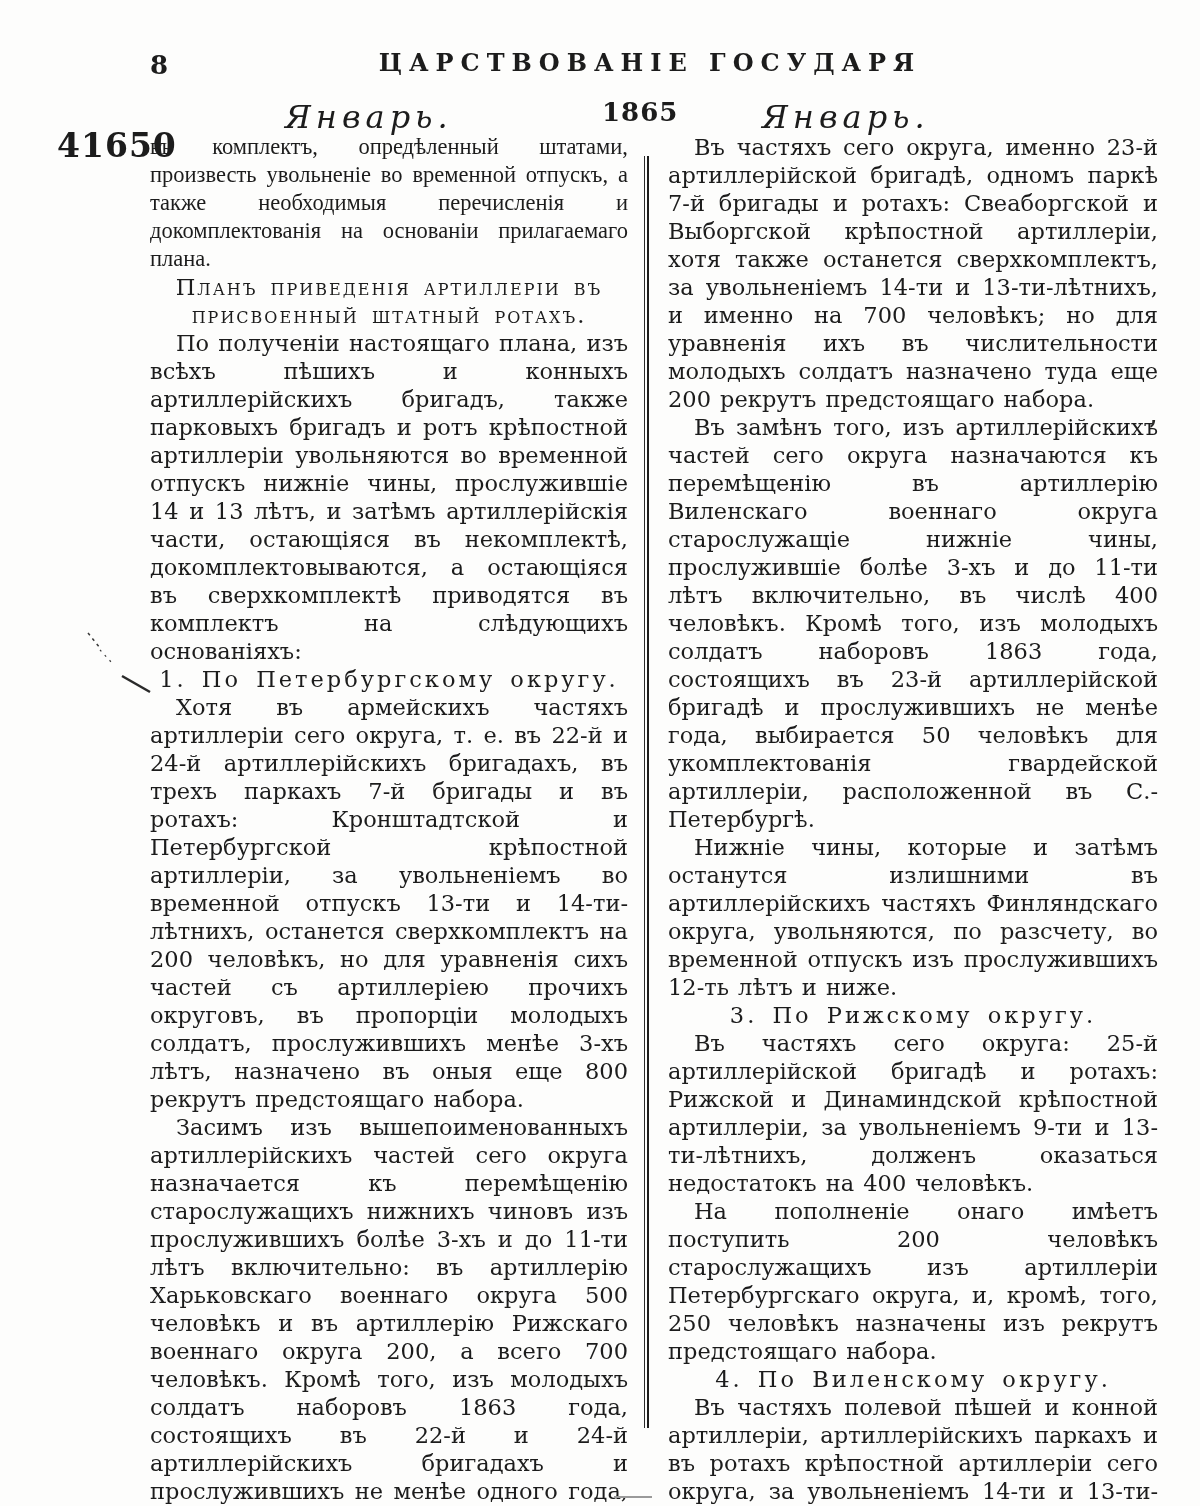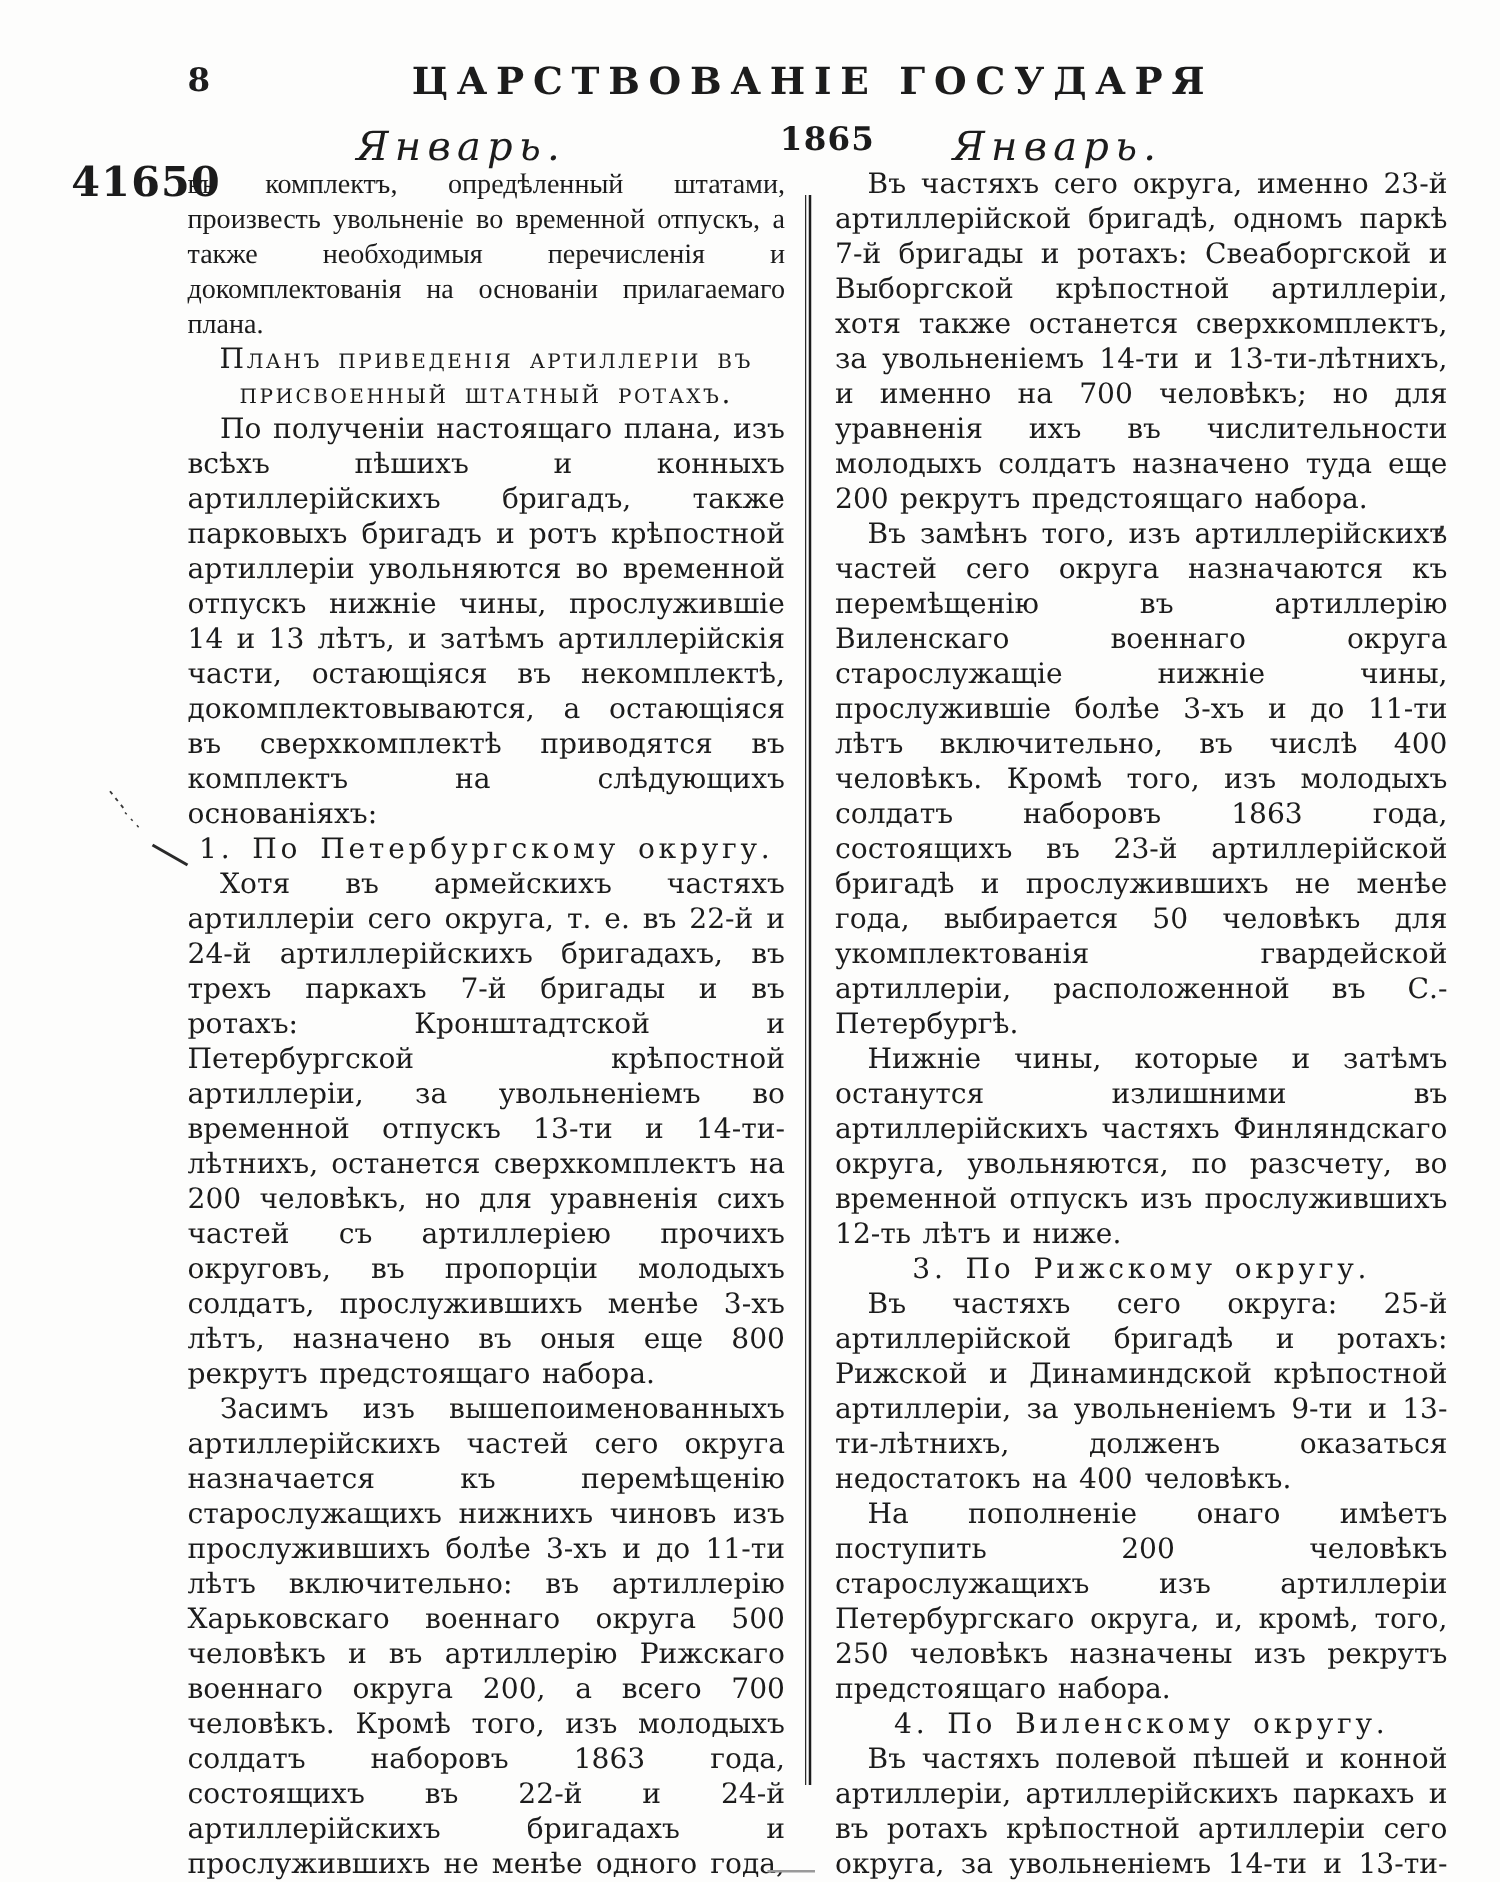--- a/index.html
+++ b/index.html
@@ -12,32 +12,32 @@
     font-family: "DejaVu Serif", serif;
     overflow: hidden;
   }
   
   .page-num {
     position: absolute; left: 150px; top: 50px;
     font-size: 26px; font-weight: bold;
   }
   .running-title {
     position: absolute; left: 300px; top: 48px; width: 700px;
-    text-align: center; font-size: 30px; font-weight: bold;
+    text-align: center; font-size: 24px; font-weight: bold;
     letter-spacing: 7px; white-space: nowrap;
   }
   .month {
     position: absolute; top: 98px; width: 240px; 
     font-style: italic; font-size: 32px; letter-spacing: 5px; white-space: nowrap;
   }
   .month-left  { left: 285px; }
   .month-right { left: 762px; }
   .year {
     position: absolute; top: 97px; left: 602px; width: 120px;
-    text-align: center; font-size: 26px; font-weight: bold; letter-spacing: 1px;
+    font-size: 26px; font-weight: bold; letter-spacing: 1px;
   }
   
   .art-num {
     position: absolute; left: 57px; top: 126px;
     font-size: 33px; font-weight: bold; letter-spacing: 1px;
     font-family: "DejaVu Serif", serif;
   }
   
   .col {
     position: absolute; top: 133px;

